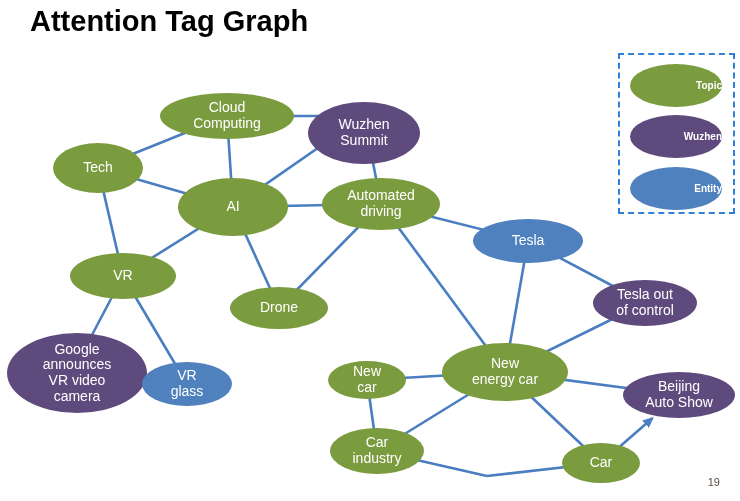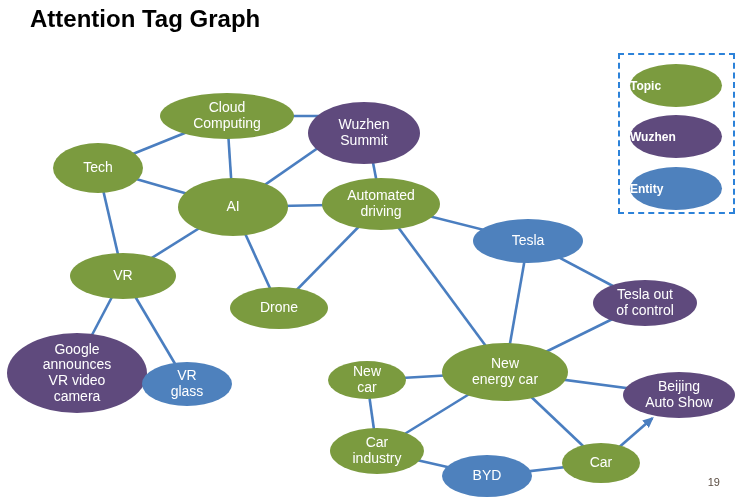--- a/index.html
+++ b/index.html
@@ -2,42 +2,42 @@
 <html style="--topic-color: #7b9b3f; --event-color: #5f4a7d; --entity-color: #4e81bd; --legend-border: #2c82d9; --node-text: #ffffff; --title-color: #000000; --page-number-color: #5a4d42;"><head>
 <meta charset="utf-8">
 <style>
   html,body{margin:0;padding:0;background:#ffffff;}
   .slide{
     position:relative;width:740px;height:501px;background:#ffffff;
     font-family:"Liberation Sans",sans-serif;overflow:hidden;
   }
   .title{
     position:absolute;left:30px;top:5px;
-    font-size:24px;font-weight:bold;color:var(--title-color,#000);
+    font-size:29px;font-weight:bold;color:var(--title-color,#000);
   }
   #edges{position:absolute;left:0;top:0;width:740px;height:501px;}
   #nodes{position:absolute;left:0;top:0;width:740px;height:501px;pointer-events:none;}
   .node{
     position:absolute;border-radius:50%;
     display:flex;flex-direction:column;align-items:center;justify-content:center;
     color:var(--node-text,#fff);text-align:center;
     font-size:14px;line-height:1.12;
   }
   .node.topic{background:var(--topic-color);}
   .node.event{background:var(--event-color);}
   .node.entity{background:var(--entity-color);}
   .legend{
     position:absolute;left:618px;top:53px;width:113px;height:157px;
     border:2px dashed var(--legend-border);
     background:transparent;
   }
   .legend .lnode{
     position:absolute;left:10px;width:92px;height:43px;border-radius:50%;
-    display:flex;align-items:center;justify-content:flex-start;
-    color:#fff;font-weight:bold;font-size:12px;
+    display:flex;align-items:center;justify-content:flex-end;
+    color:#fff;font-weight:bold;font-size:10px;
   }
   .lnode.topic{top:9px;background:var(--topic-color);}
   .lnode.event{top:60px;background:var(--event-color);}
   .lnode.entity{top:112px;background:var(--entity-color);}
   .page-number{
     position:absolute;right:20px;top:476px;
     font-size:11px;color:var(--page-number-color,#5a4d42);
   }
 </style>
 </head>
@@ -131,23 +131,20 @@
         <div>energy car</div>
       </div>
       <div class="node event" style="left: 623px; top: 372px; width: 112px; height: 46px;">
         <div>Beijing</div>
         <div>Auto Show</div>
       </div>
       <div class="node topic" style="left: 330px; top: 428px; width: 94px; height: 46px;">
         <div>Car</div>
         <div>industry</div>
       </div>
-      <div class="node entity" style="left: 442px; top: 455px; width: 90px; height: 42px;">
-        <div>BYD</div>
-      </div>
       <div class="node topic" style="left: 562px; top: 443px; width: 78px; height: 40px;">
         <div>Car</div>
       </div>
     </div>
 
   <div class="legend">
     <div class="lnode topic">
       <span>Topic</span>
     </div>
     <div class="lnode event">

